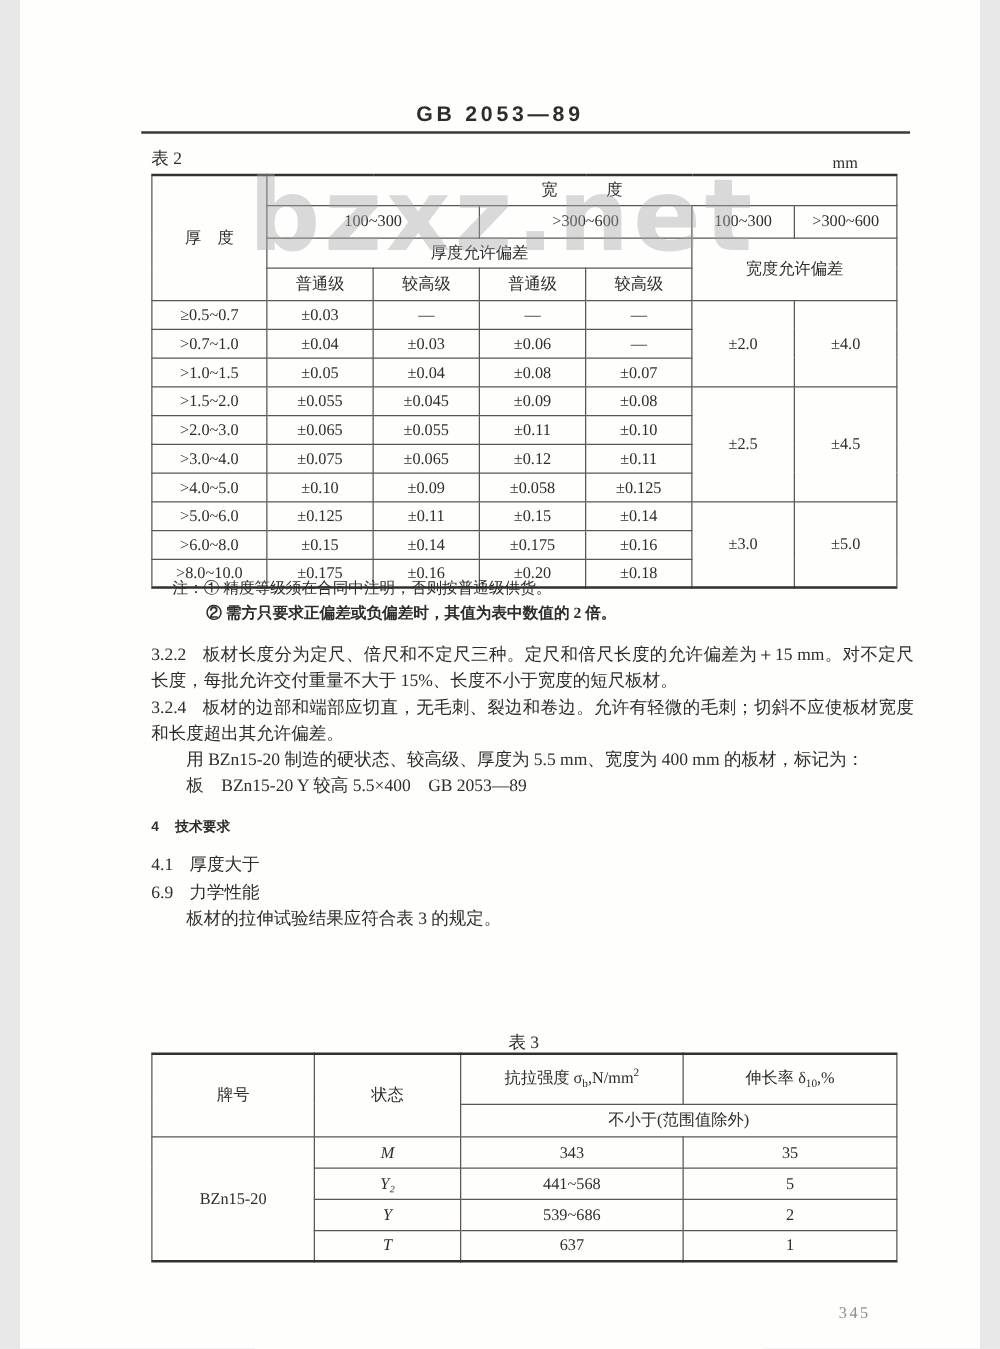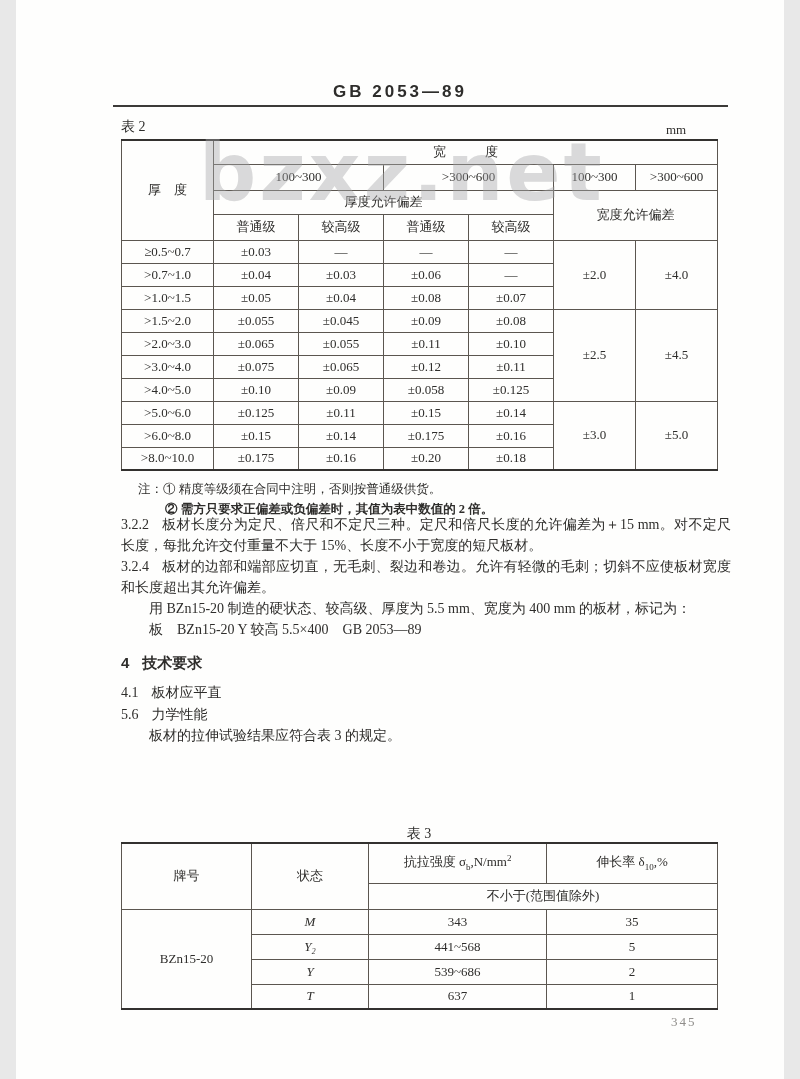--- a/index.html
+++ b/index.html
@@ -28,46 +28,46 @@
     border:1px solid #5b5650; text-align:center; vertical-align:middle;
     padding:0 2px; font-weight:normal; overflow:hidden;
   }
   #table2 { top:139px; left:105px; width:596px; }
   #table2 tr.hr1 { height:24px; }
   #table2 tr.hr2 { height:26px; }
   #table2 tr.hr3 { height:24px; }
   #table2 tr.hr4 { height:26px; }
   #table2 tr.dr  { height:23px; }
 
-  .notes { position:absolute; top:479px; left:122px; font-size:12.5px; line-height:1.62; }
+  .notes { position:absolute; top:460px; left:122px; font-size:12.5px; line-height:1.62; }
   .notes .note2 { margin-left:27px;font-weight:bold; }
 
   .body-text { position:absolute; top:514px; left:105px; width:610px; font-size:14px; line-height:21px; }
   .body-text p { margin:0; text-align:justify; }
   .snum { margin-right:13px; }
   .indent1 { padding-left:28px; }
-  .h4-heading { margin:12px 0 9px 0 !important; font-weight:bold; font-size:15px;
+  .h4-heading { margin:12px 0 9px 0 !important; font-weight:bold; font-size:11px;
     font-family:"Liberation Sans","DejaVu Sans",sans-serif; }
   .sub-heading { margin-top:1px !important; }
 
   .t3-caption { position:absolute; top:825px; left:105px; width:596px; text-align:center; font-size:14px; }
   #table3 { top:842px; left:105px; width:596px; }
   #table3 tr.hr1 { height:40px; }
   #table3 tr.hr2 { height:26px; }
   #table3 tr.dr  { height:25px; }
   .state { font-style:italic; }
   sub.small { font-size:9px; }
   sup.small { font-size:9px; }
 
   .watermark {
     position:absolute; top:126px; left:183px; z-index:5; pointer-events:none;
     font-family:"DejaVu Sans","Liberation Sans",sans-serif; font-weight:bold;
     font-size:80px; letter-spacing:3px; color:rgba(168,168,170,0.42);
   }
-  .pageno { position:absolute; top:1014px; left:655px; font-size:13px; letter-spacing:2px; color:#8f8d8a; }
+  .pageno { position:absolute; top:1042px; left:655px; font-size:13px; letter-spacing:2px; color:#8f8d8a; }
 </style>
 </head>
 <body>
 
 <div class="page">
 
   <div class="gb-header">GB 2053—89</div>
   <div class="header-rule"></div>
 
   <div class="watermark">bzxz.net</div>
@@ -191,22 +191,22 @@
   </div>
 
   <div class="body-text">
     <p><span class="snum">3.2.2</span><span>板材长度分为定尺、倍尺和不定尺三种。定尺和倍尺长度的允许偏差为＋15 mm。对不定尺长度，每批允许交付重量不大于 15%、长度不小于宽度的短尺板材。</span></p>
     <p><span class="snum">3.2.4</span><span>板材的边部和端部应切直，无毛刺、裂边和卷边。允许有轻微的毛刺；切斜不应使板材宽度和长度超出其允许偏差。</span></p>
     <p class="indent1">用 BZn15-20 制造的硬状态、较高级、厚度为 5.5 mm、宽度为 400 mm 的板材，标记为：</p>
     <p class="indent1">板　BZn15-20 Y 较高 5.5×400　GB 2053—89</p>
 
     <p class="h4-heading"><span class="snum">4</span><span>技术要求</span></p>
 
-    <p class="sub-heading"><span class="snum">4.1</span><span>板材应平直</span></p>
-    <p class="sub-heading"><span class="snum">5.6</span><span>力学性能</span></p>
+    <p class="sub-heading"><span class="snum">4.1</span><span>厚度大于</span></p>
+    <p class="sub-heading"><span class="snum">6.9</span><span>力学性能</span></p>
     <p class="indent1">板材的拉伸试验结果应符合表 3 的规定。</p>
   </div>
 
   <div class="t3-caption">表 3</div>
 
   <table class="doc-table" id="table3">
     <colgroup>
       <col style="width:130px">
         <col style="width:117px">
         <col style="width:178px">

